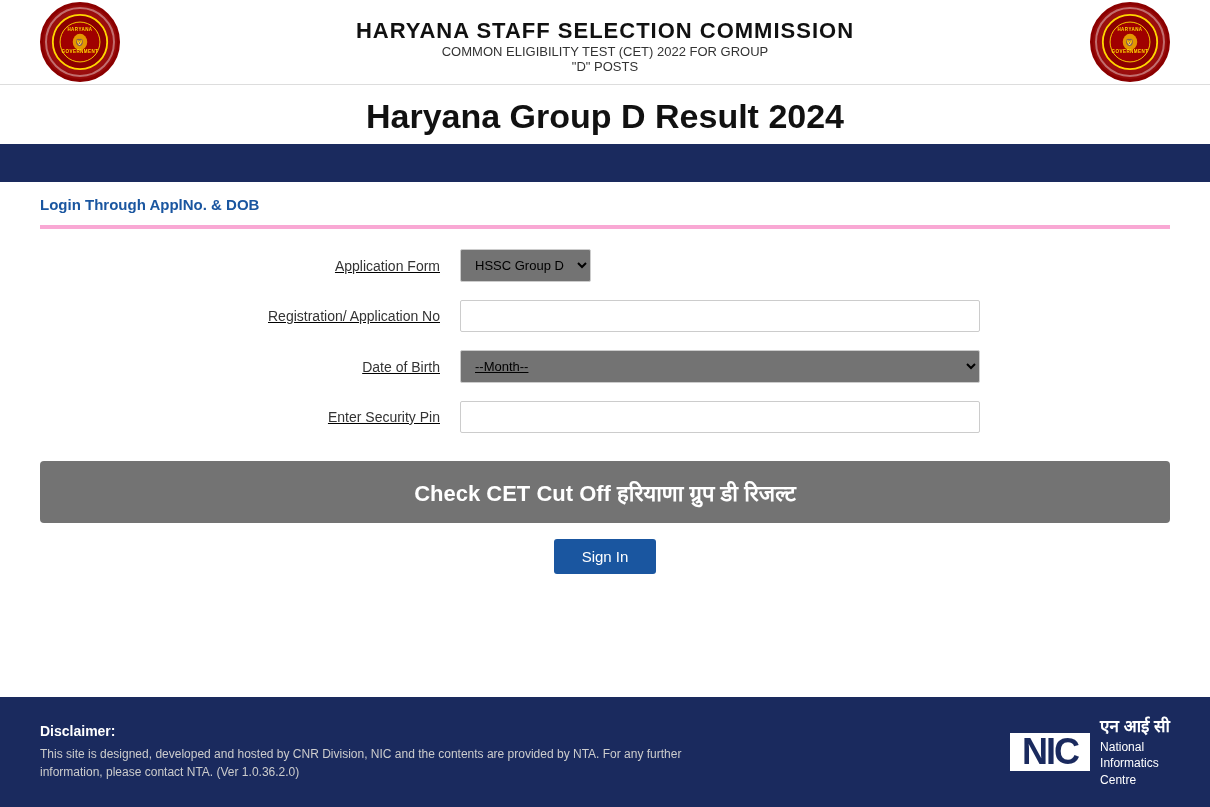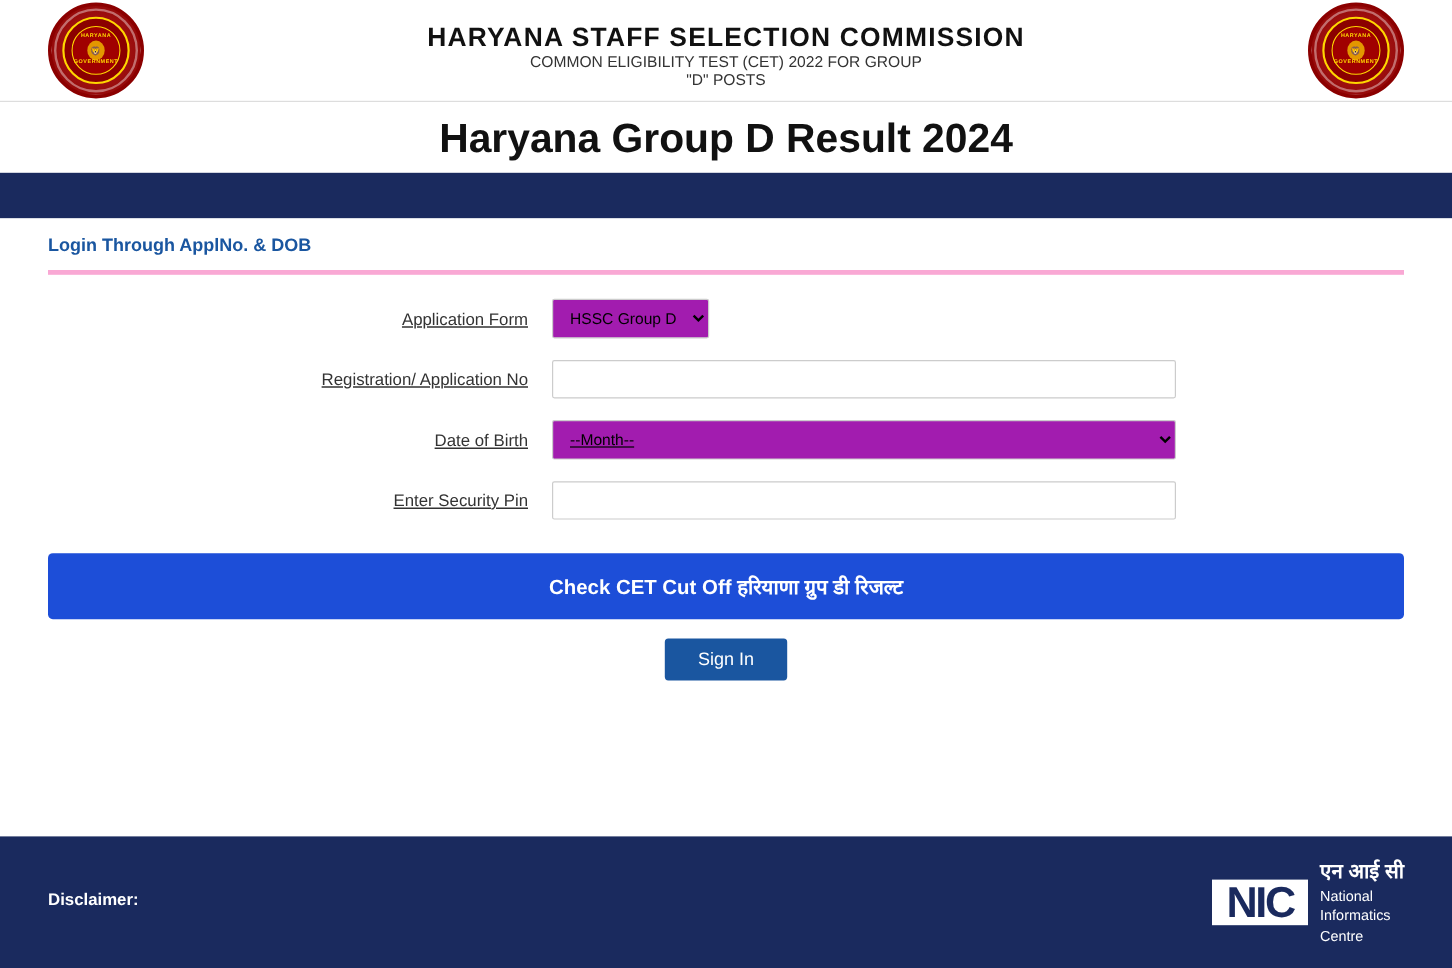--- a/index.html
+++ b/index.html
@@ -117,38 +117,38 @@
       border: 1px solid #ccc;
       font-size: 14px;
       border-radius: 2px;
       outline: none;
     }
     .form-control select {
       padding: 7px 10px;
       border: 1px solid #ccc;
       font-size: 13px;
       border-radius: 2px;
-      background: #a21caf;
+      background: #737373;
       cursor: pointer;
       outline: none;
     }
     .dob-group {
       display: flex;
       gap: 10px;
     }
     .dob-group select {
       flex: 1;
     }
     
     .banner {
-      background: #1d4ed8;
+      background: #737373;
       color: #fff;
       text-align: center;
       padding: 16px 20px;
-      font-size: 17px;
+      font-size: 22px;
       font-weight: bold;
       margin: 10px 0;
       border-radius: 4px;
     }
     
     .signin-row {
       text-align: center;
       margin: 6px 0 16px;
     }
     .signin-btn {
@@ -334,20 +334,21 @@
     <div class="banner">Check CET Cut Off हरियाणा ग्रुप डी रिजल्ट</div>
 
     <div class="signin-row">
       <button class="signin-btn">Sign In</button>
     </div>
   </div>
 
   <div class="disclaimer-footer">
     <div class="disclaimer-text">
       <strong>Disclaimer:</strong>
+      <p>This site is designed, developed and hosted by CNR Division, NIC and the contents are provided by NTA. For any further information, please contact NTA. (Ver 1.0.36.2.0)</p>
     </div>
     <div class="nic-logo">
       <div class="nic-box">NIC</div>
       <div class="nic-text">
         <div class="hindi">एन आई सी</div>
         <div>National</div>
         <div>Informatics</div>
         <div>Centre</div>
       </div>
     </div>

